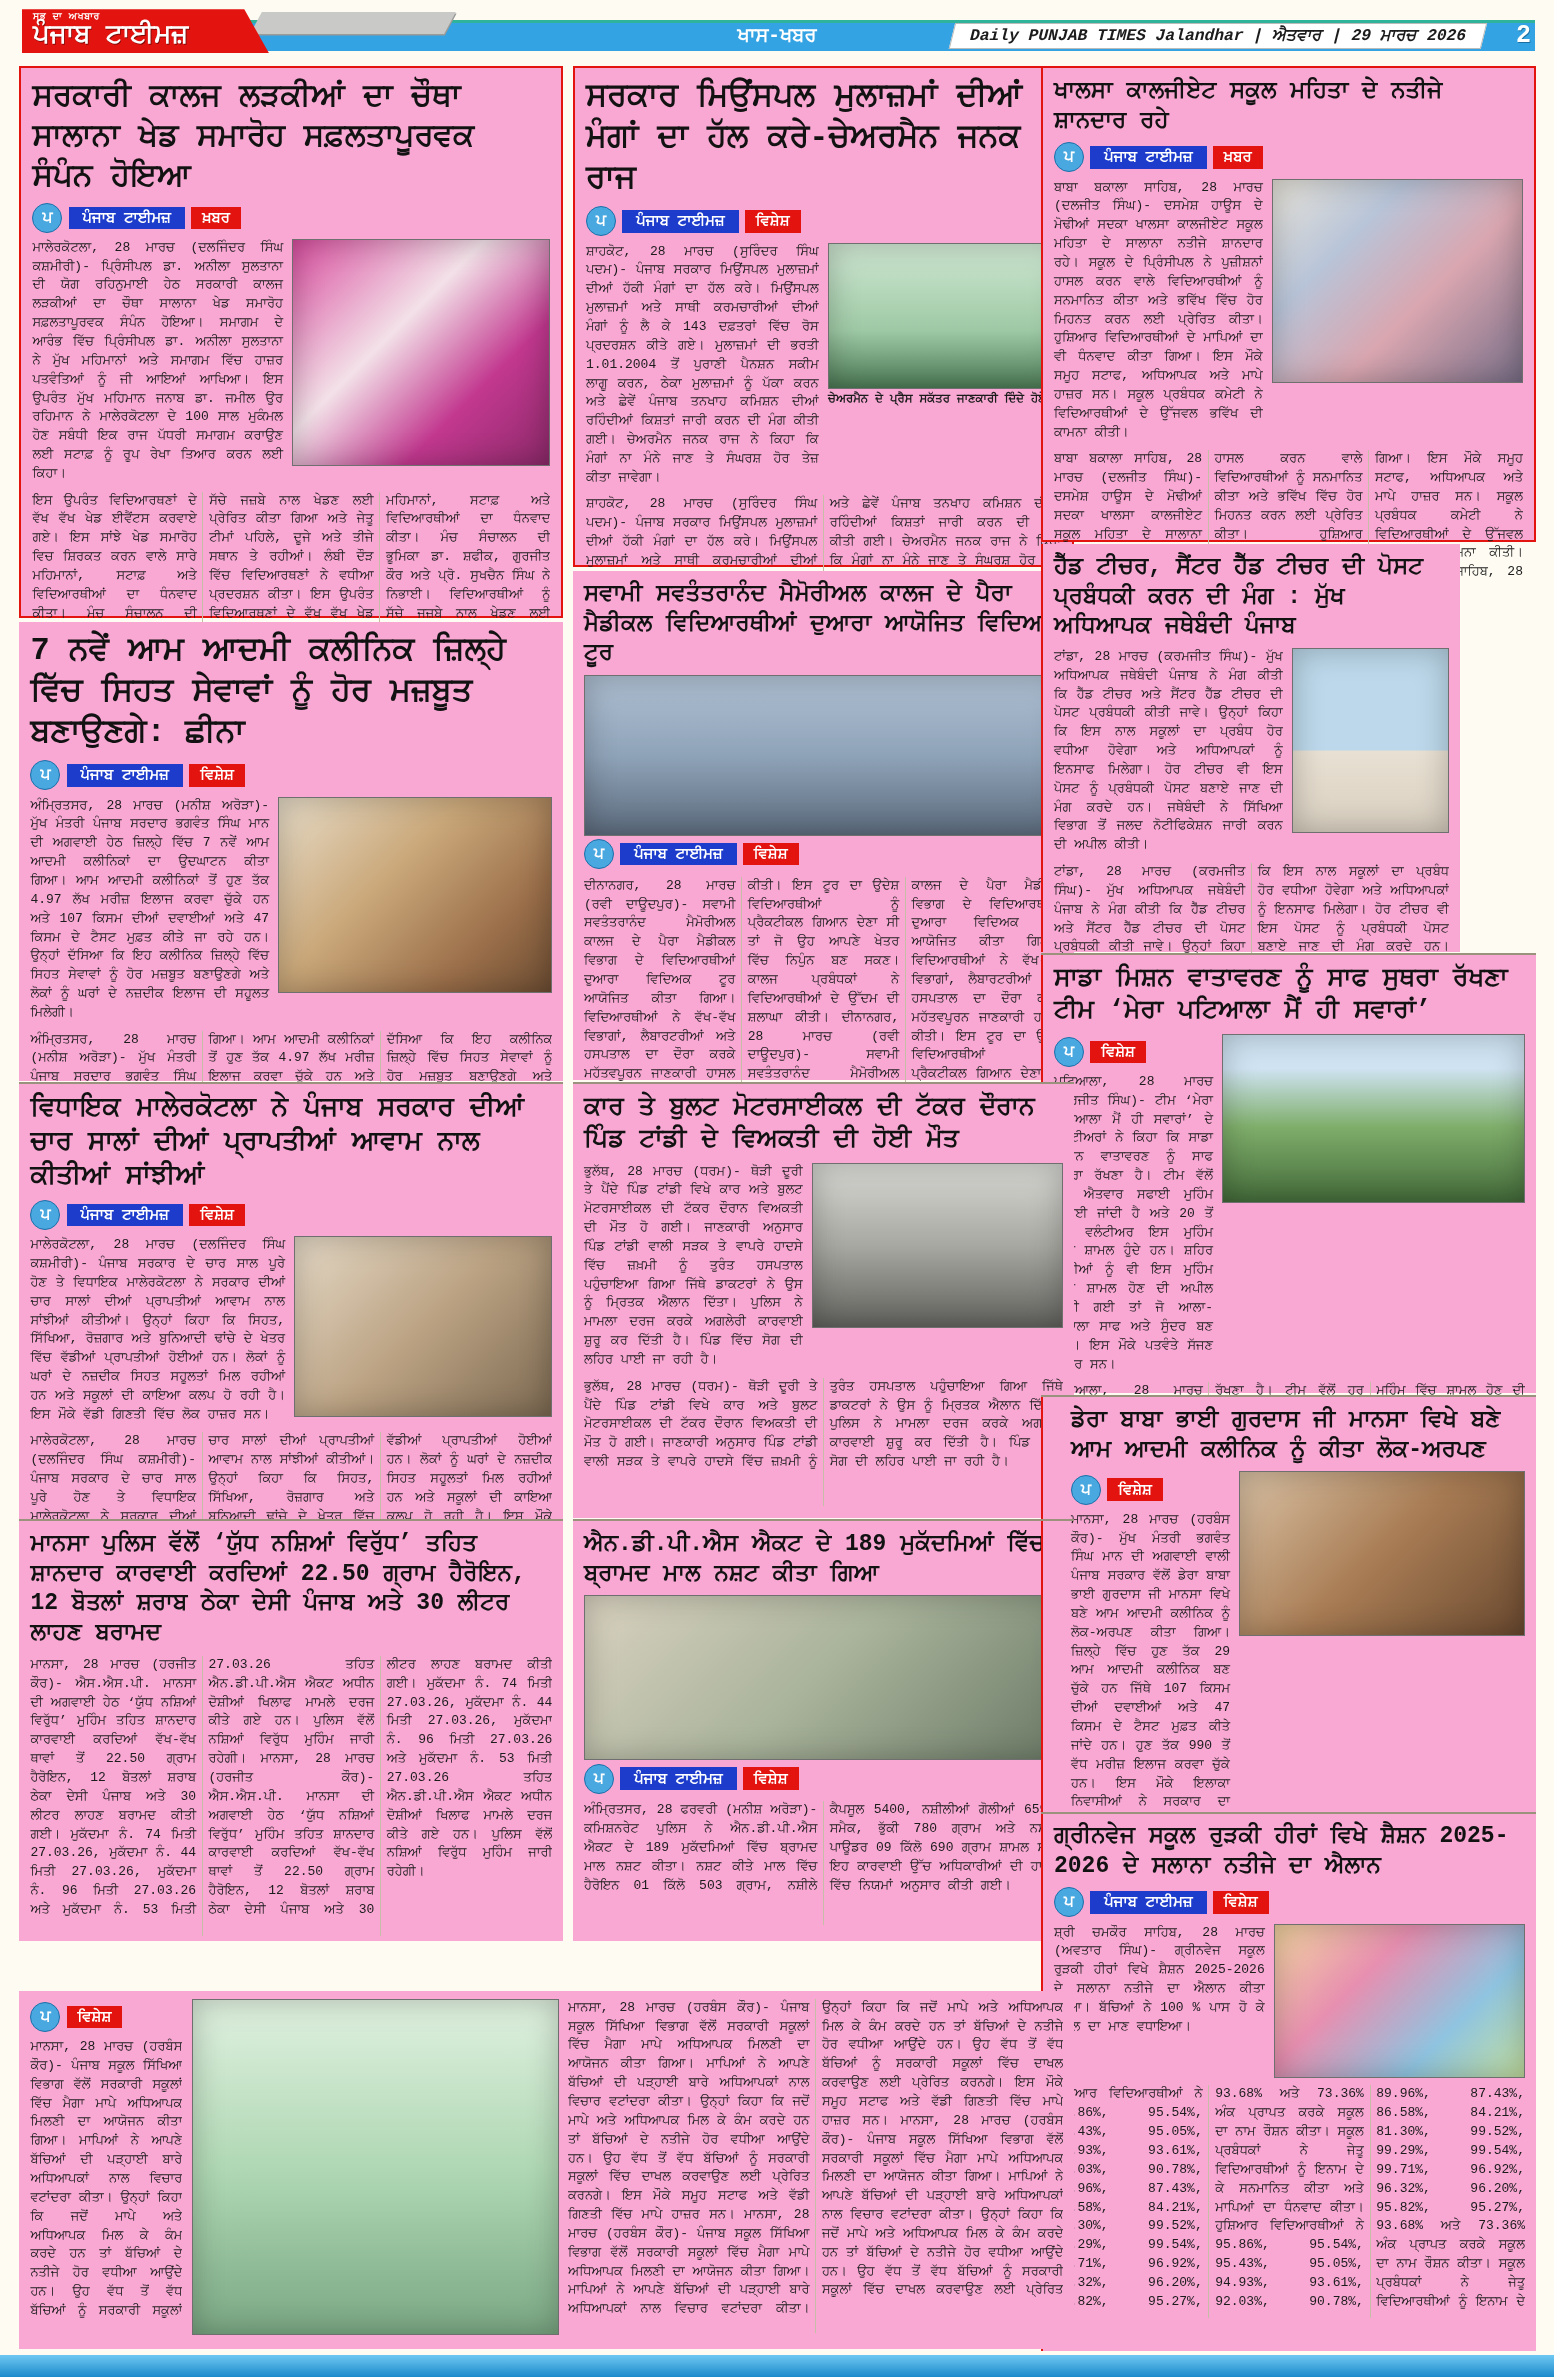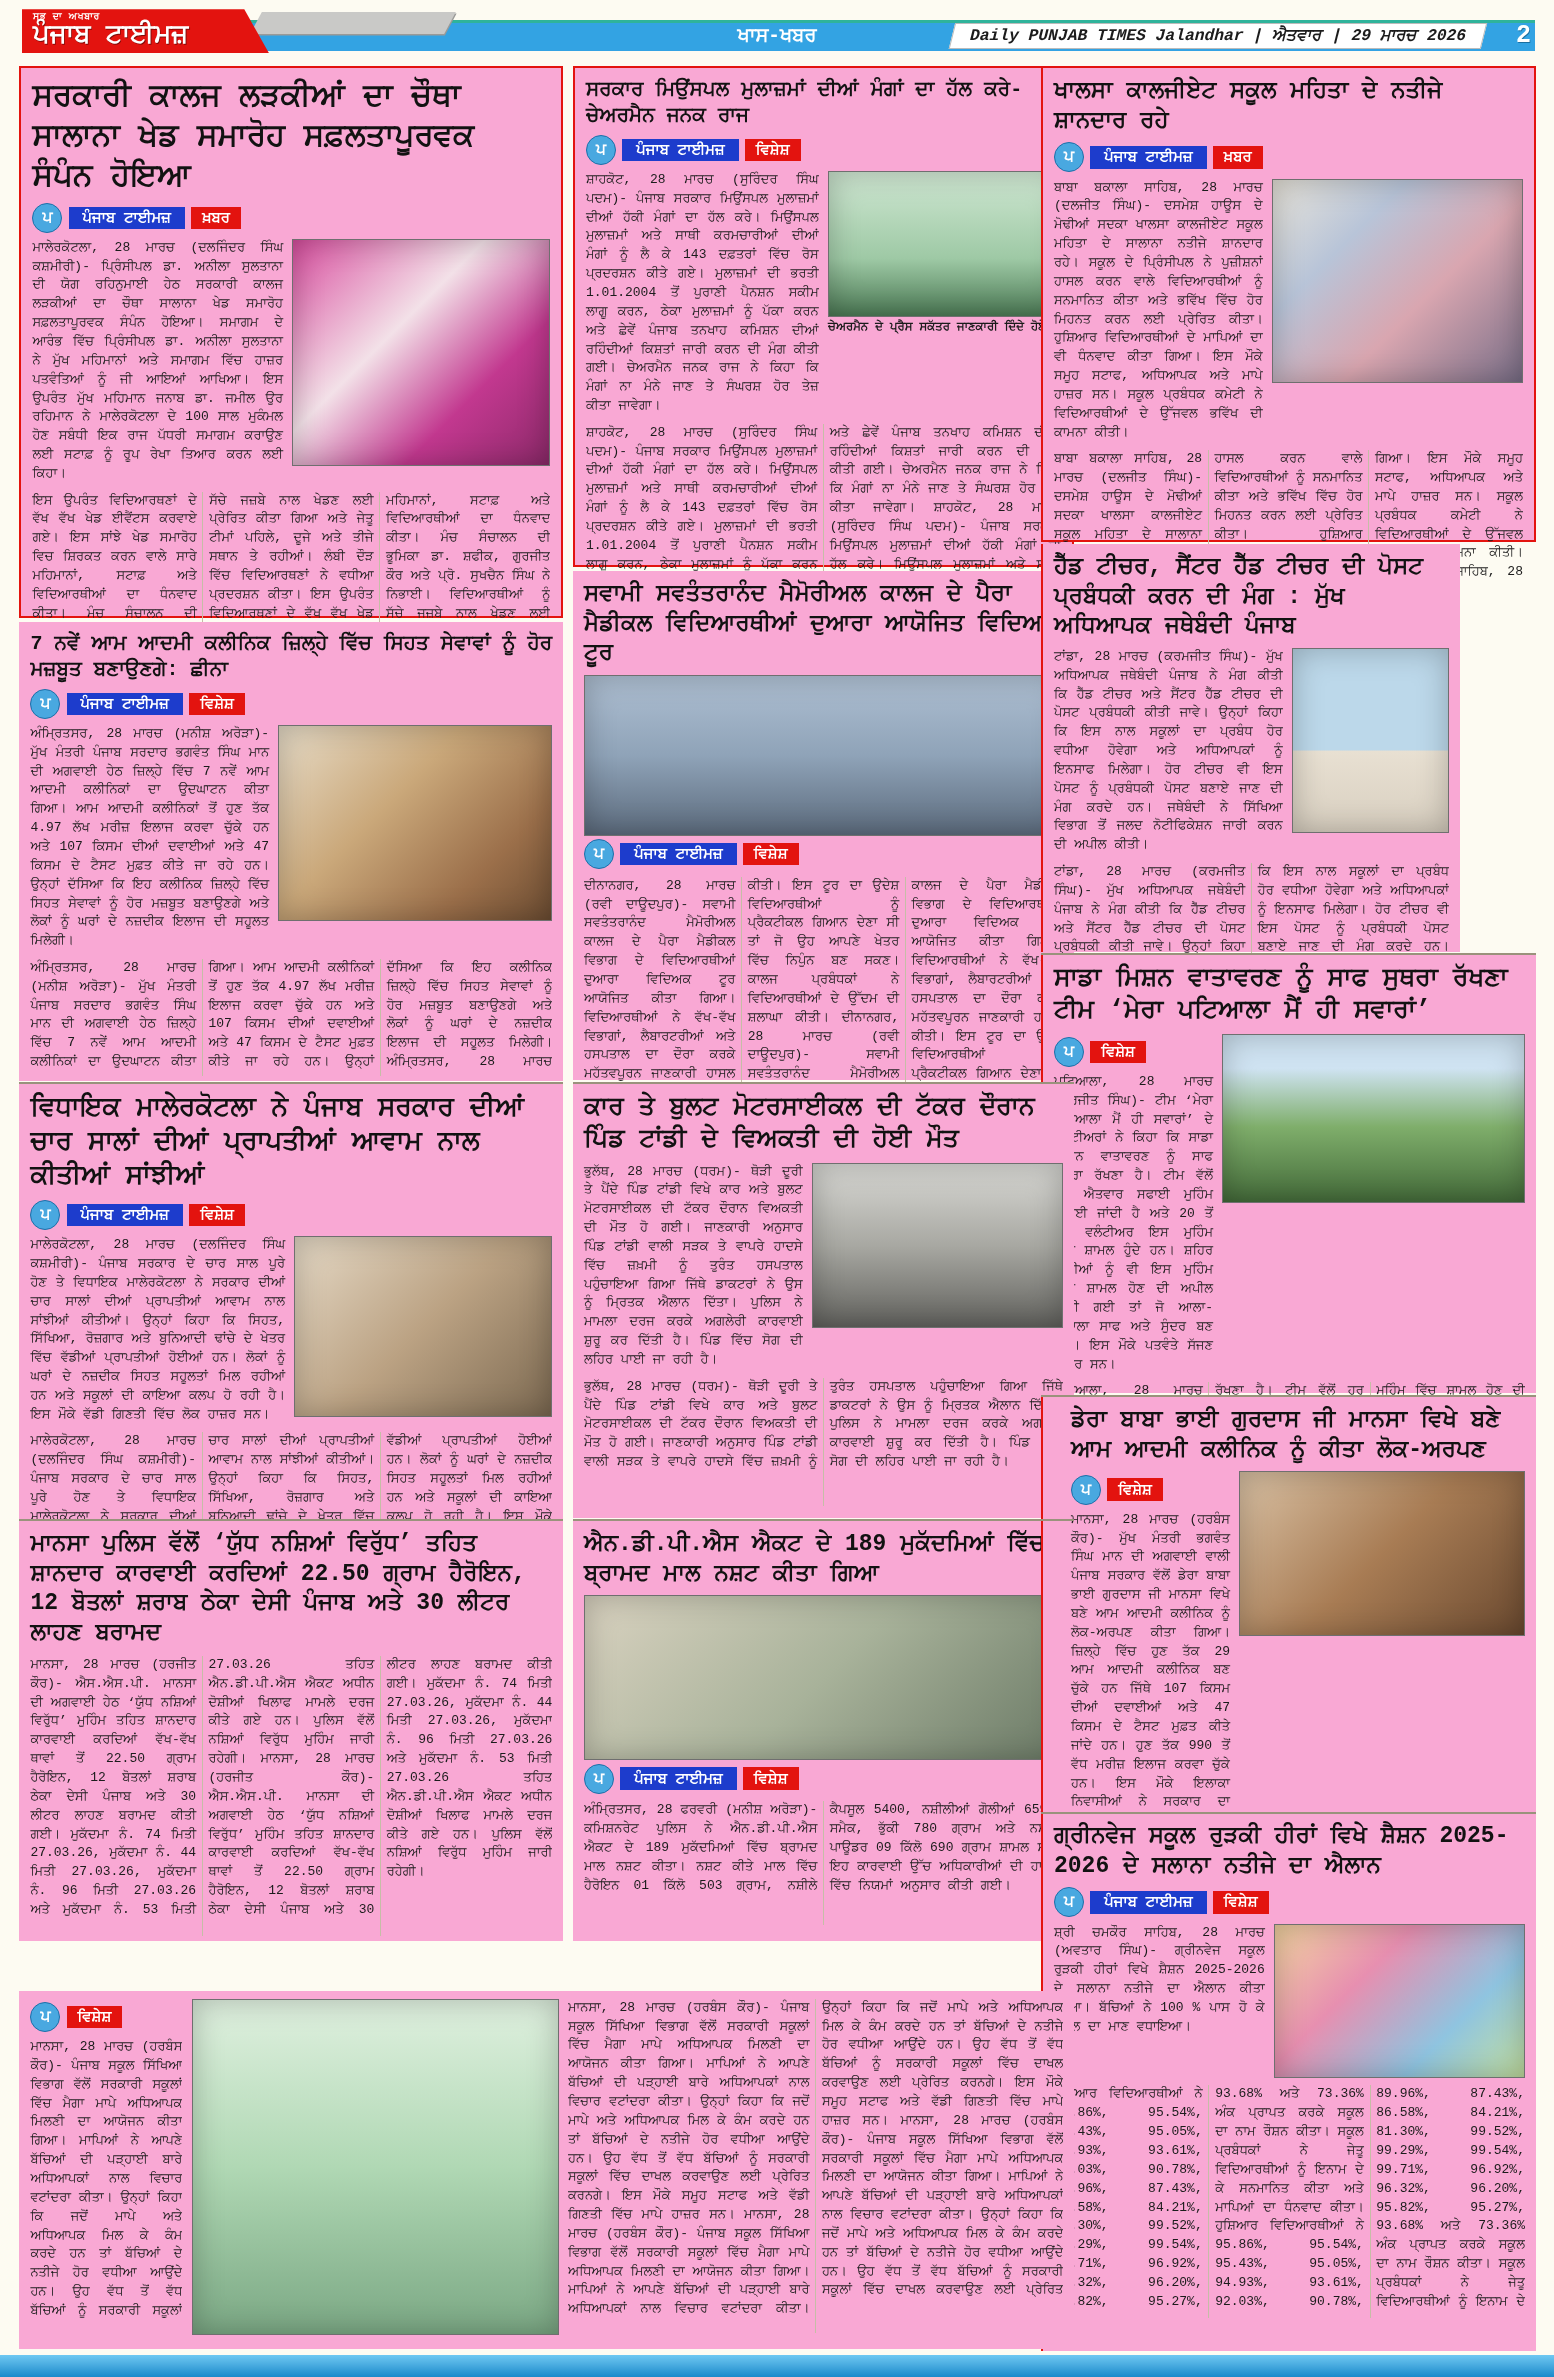--- a/index.html
+++ b/index.html
@@ -17,21 +17,21 @@
   .mast-section{position:absolute;left:0;right:0;top:24px;text-align:center;color:#fff;
                 font-weight:bold;font-size:19.4px;z-index:4;}
   .mast-date{position:absolute;right:70px;top:22.5px;background:#fff;border:0.8px solid #bbb;
              transform:skewX(-14deg);padding:2.3px 17px;font-weight:bold;font-size:16.3px;z-index:5;}
   .mast-page{position:absolute;right:23px;top:21px;color:#fff;font-weight:bold;font-size:25px;z-index:6;
              text-shadow:0.8px 0.8px 0 #1a6fa0;}
   
   .article{position:absolute;box-sizing:border-box;padding:7.8px 11px;background:#f9a8d4;}
   .boxed{border:2.3px solid #e3130f;}
   .hl{margin:1.6px 0 6.2px 0;font-weight:bold;color:#121212;line-height:1.28;}
-  .hl-40{font-size:31px;} .hl-36{font-size:20px;} .hl-34{font-size:26.4px;}
+  .hl-40{font-size:31px;} .hl-36{font-size:32px;} .hl-34{font-size:26.4px;}
   .hl-32{font-size:25px;} .hl-30{font-size:23px;}
   .meta{display:flex;align-items:center;gap:6.2px;margin:3.1px 0 6.2px 0;}
   .logo-circle{width:28px;height:28px;border-radius:50%;background:#49a8e0;border:1.6px solid #1d6fa8;
                color:#fff;font-weight:bold;font-size:15.5px;display:flex;align-items:center;justify-content:center;}
   .brand-strip{background:#1d3ccc;color:#fff;font-weight:bold;font-size:14.8px;padding:3.1px 14px;}
   .tag{background:#e3130f;color:#fff;font-weight:bold;font-size:14.8px;padding:3.1px 11px;}
   .art-row{display:flex;gap:9.3px;align-items:flex-start;}
   .lead{flex:1;font-size:13px;line-height:1.45;text-align:justify;}
   .body-cols{font-size:13px;line-height:1.45;text-align:justify;margin-top:7.8px;
              column-gap:12.4px;column-rule:0.8px solid #c6bda6;}

